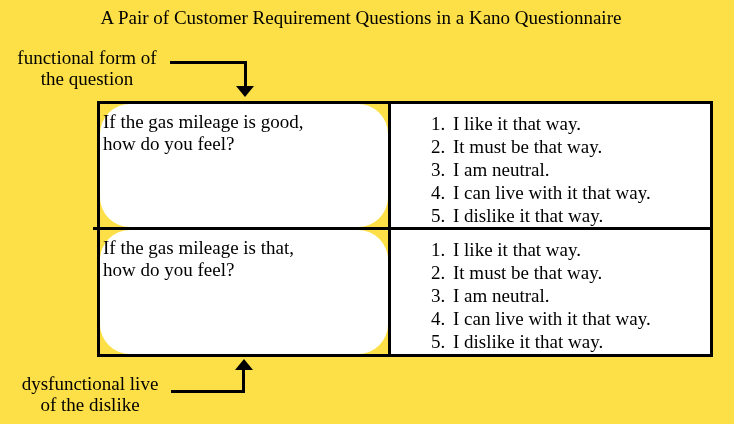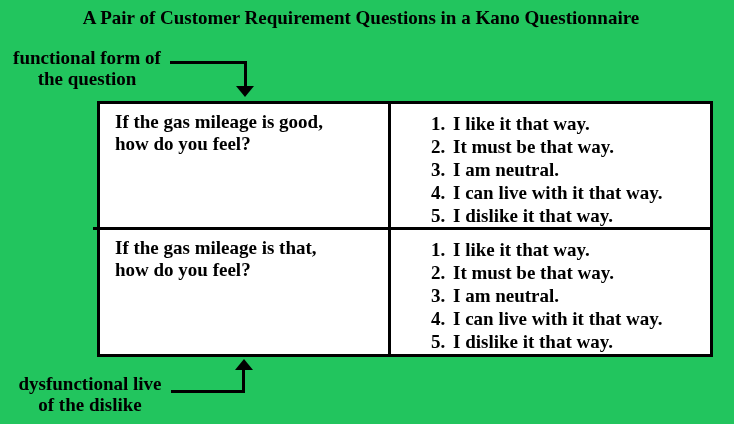--- a/index.html
+++ b/index.html
@@ -4,25 +4,24 @@
 <style>
   html, body {
     margin: 0;
     padding: 0;
     background: #ffffff;
   }
   #stage {
     position: relative;
     width: 734px;
     height: 424px;
-    background: #22c55e;
+    background: #fde047;
     font-family: "Liberation Serif", serif;
     color: #000000;
     overflow: hidden;
-    font-weight: bold;
   }
   .title {
     position: absolute;
     top: 7px;
     left: 0;
     width: 722px;
     text-align: center;
     font-size: 19px;
     line-height: 22px;
     white-space: nowrap;
@@ -64,22 +63,23 @@
     display: grid;
     grid-template-columns: 288px 3px 1fr;
     grid-template-rows: 123px 3px 1fr;
   }
   .grid-divider { background: #000000; }
   .cell {
     background: #ffffff;
     font-size: 19px;
   }
   .q-cell {
-    padding: 7px 6px 0 15px;
+    padding: 7px 6px 0 3px;
     line-height: 22px;
+    border-radius: 30px;
   }
   .opt-cell {
     padding: 8px 4px 0 40px;
   }
   .opt-line {
     display: flex;
     line-height: 23px;
   }
   .opt-num {
     width: 22px;

